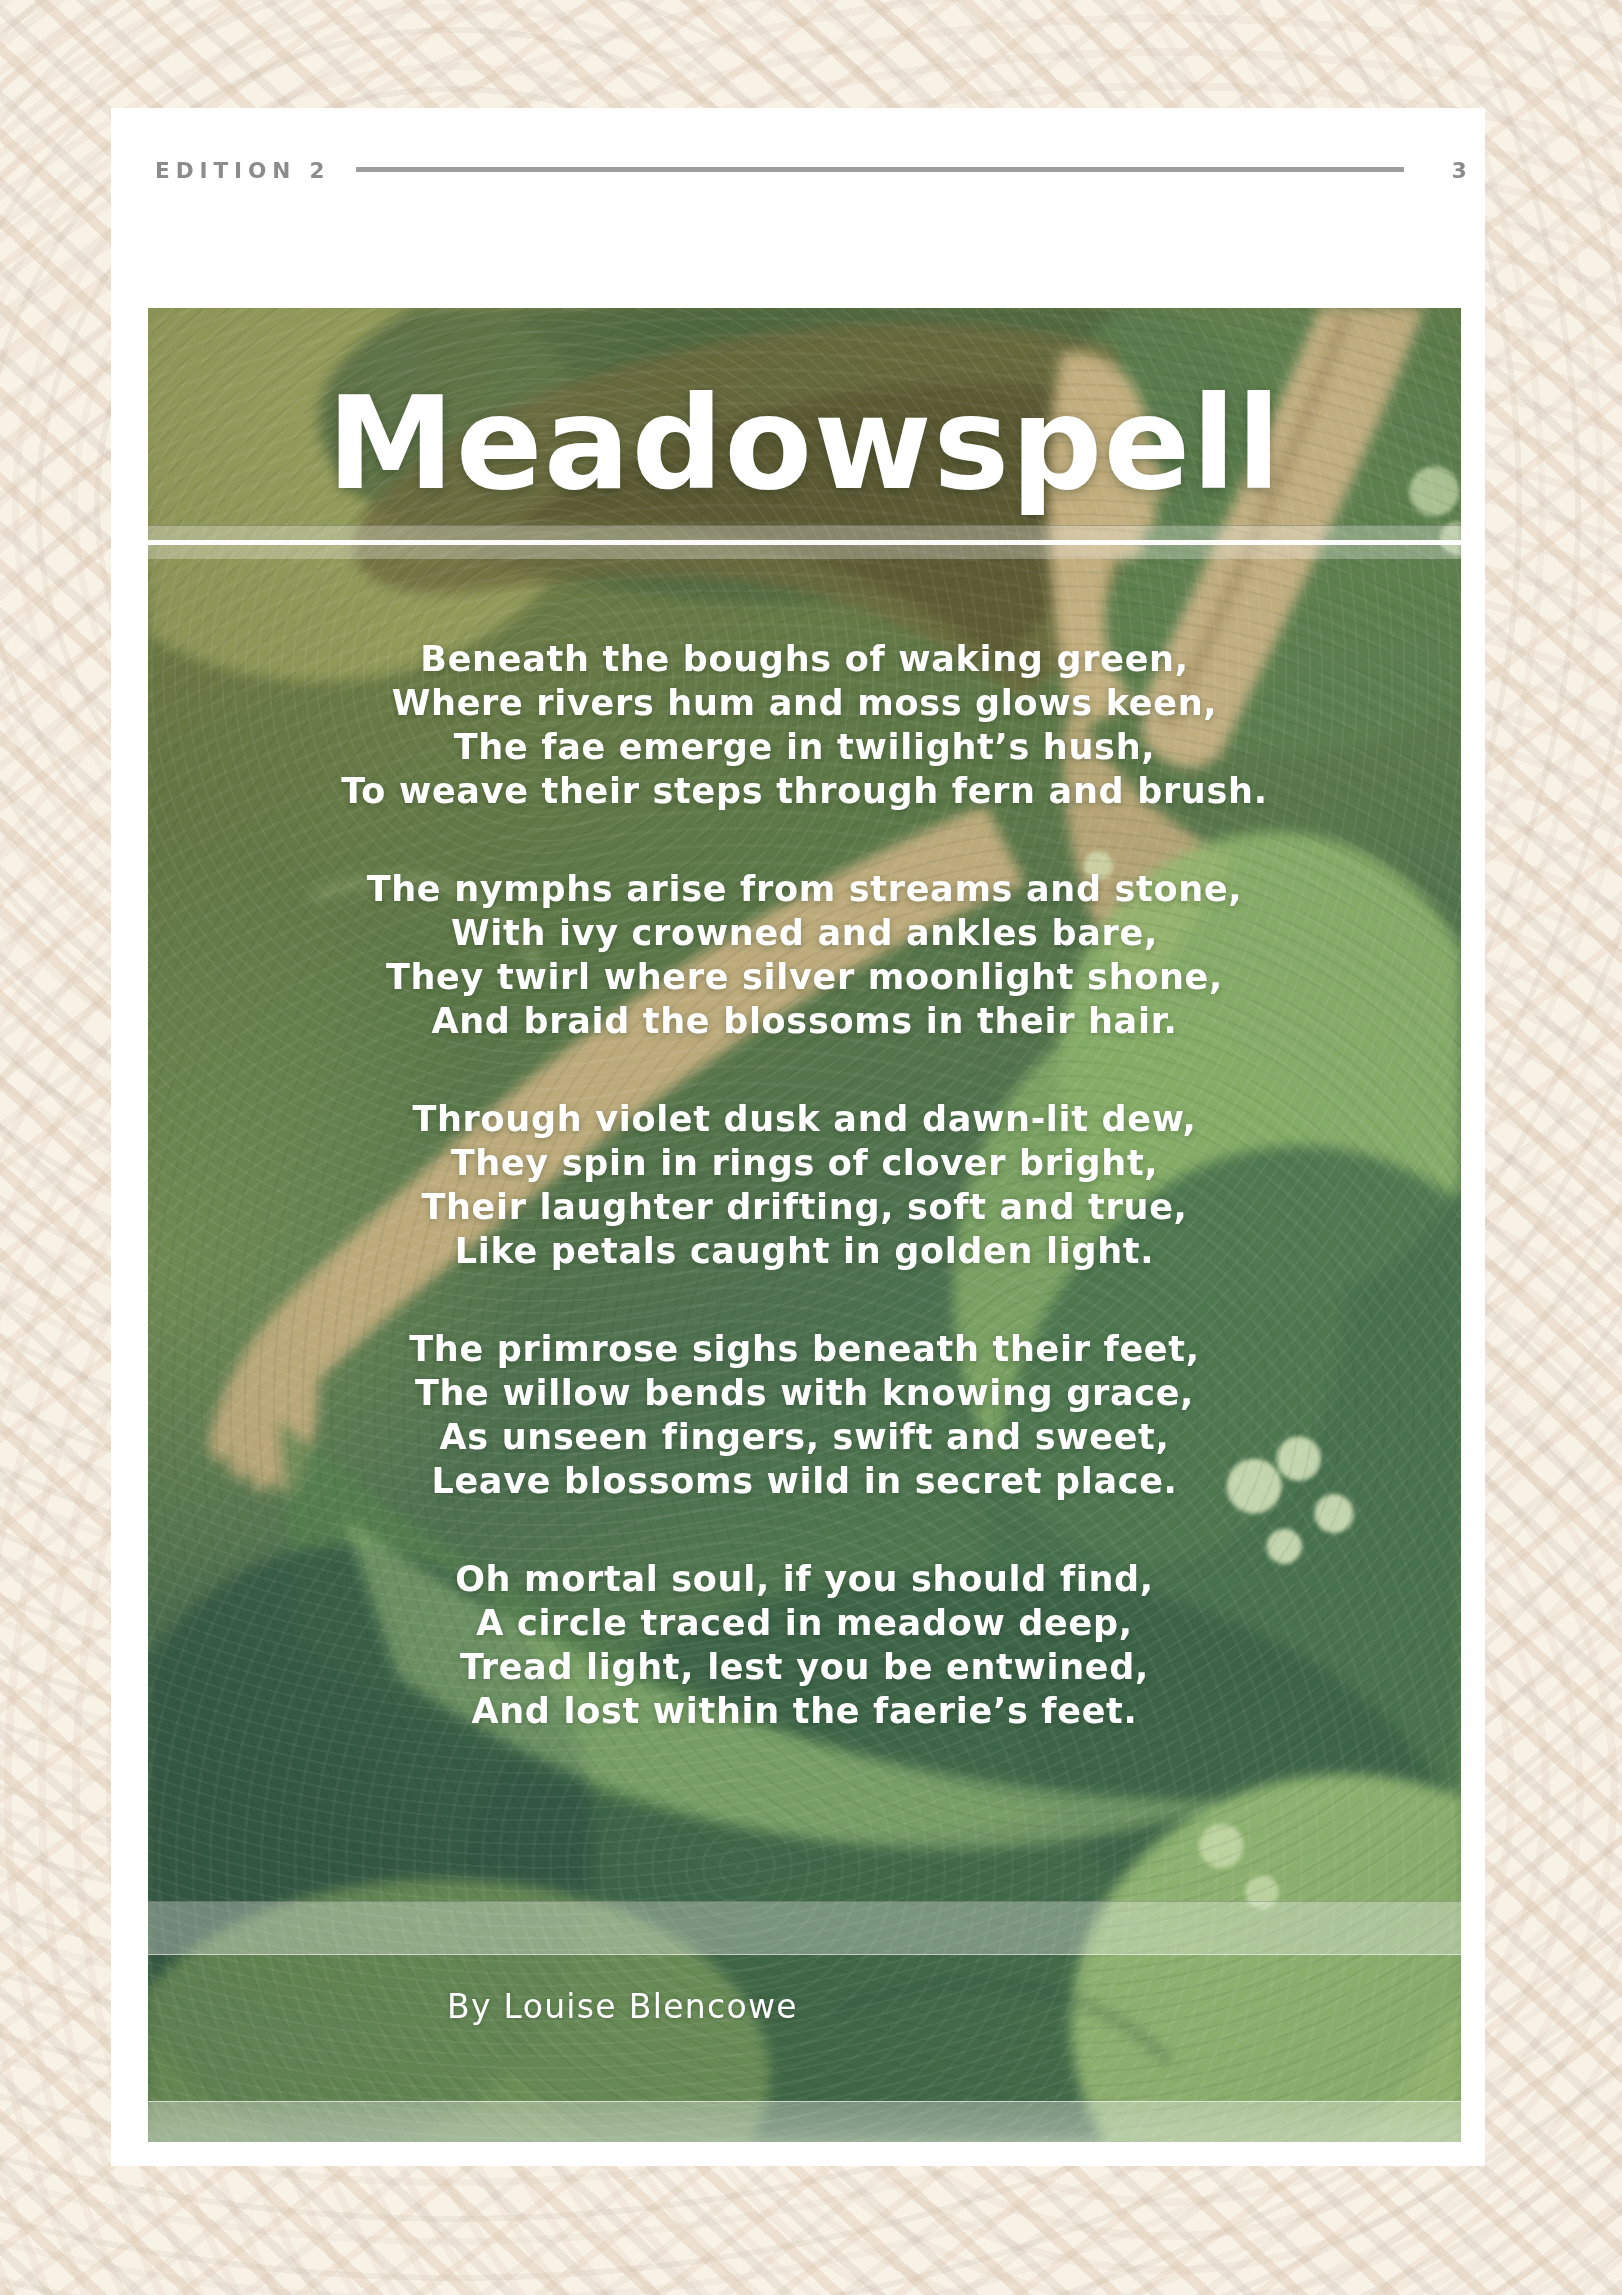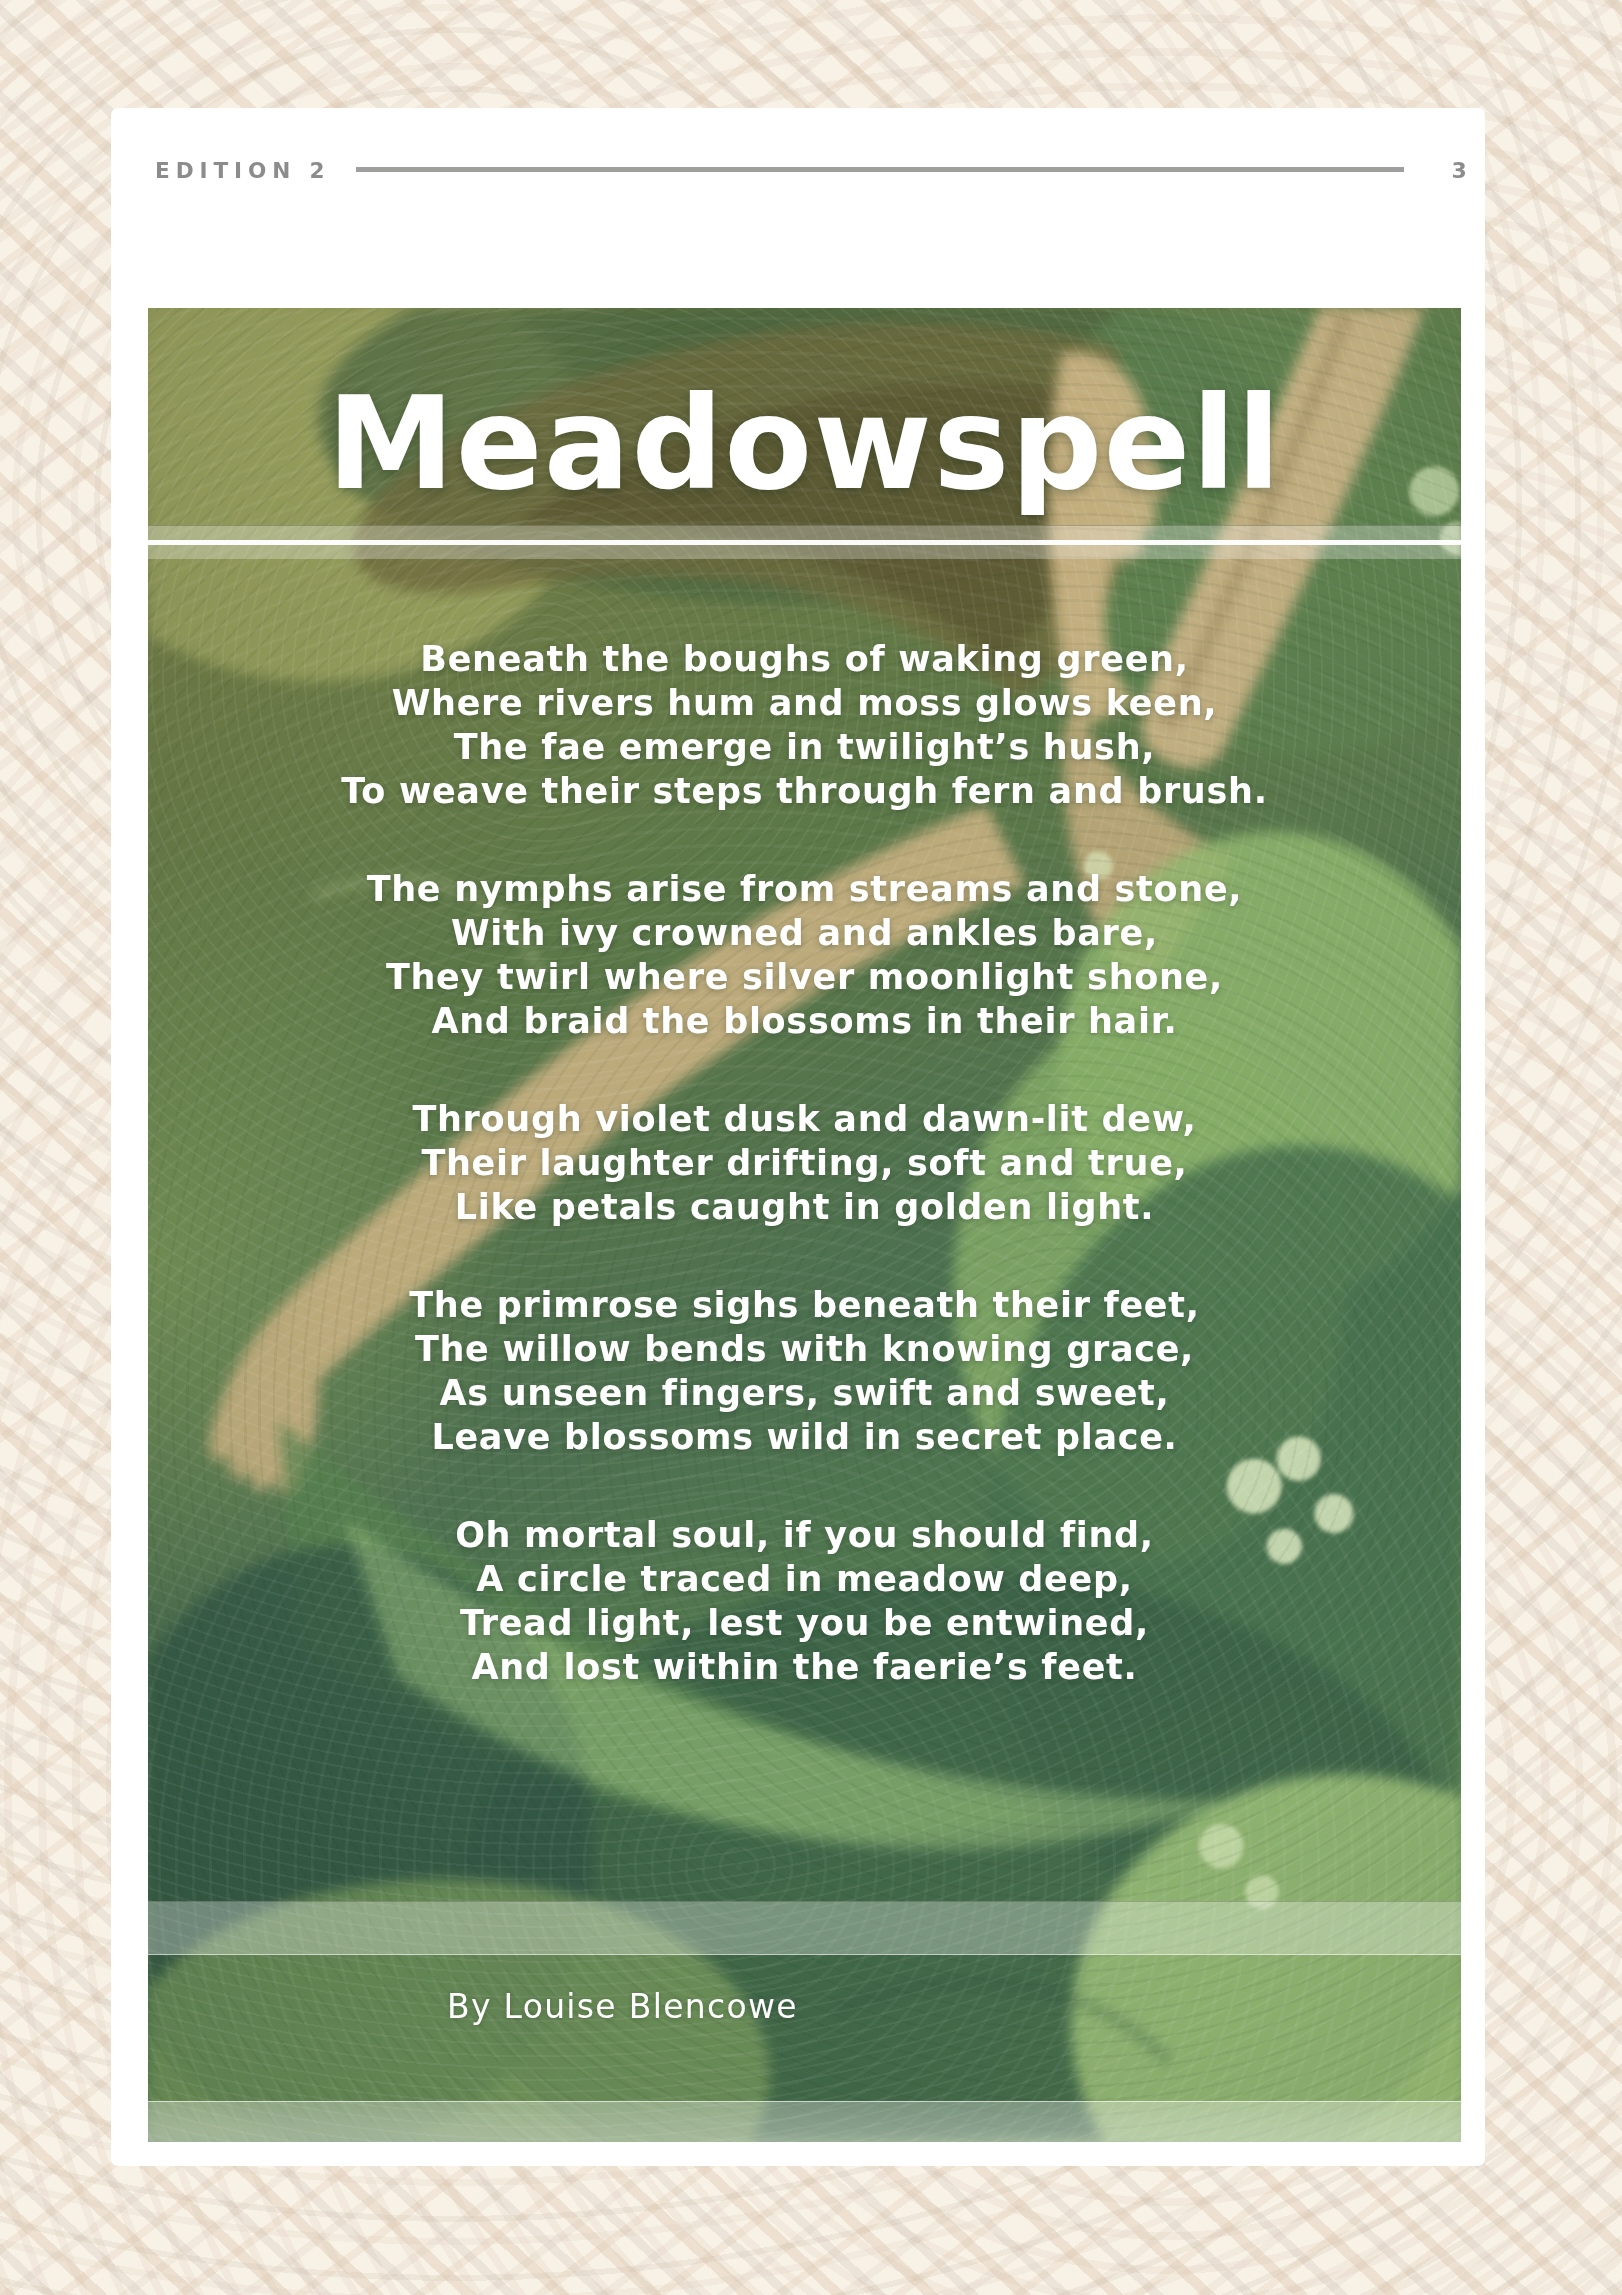--- a/index.html
+++ b/index.html
@@ -10,21 +10,20 @@
     background-image:
       linear-gradient(rgba(255,255,255,0.50),rgba(255,255,255,0.50)),
       repeating-linear-gradient(43deg, rgba(167,117,67,0.30) 0 10.5px, rgba(244,229,206,0.06) 10.5px 29px, rgba(120,90,60,0.20) 29px 38px, rgba(255,255,255,0) 38px 63px),
       repeating-linear-gradient(-37deg, rgba(182,132,82,0.24) 0 7.9px, rgba(255,255,255,0) 7.9px 33px, rgba(140,104,66,0.14) 33px 41px, rgba(255,255,255,0) 41px 72px),
       repeating-radial-gradient(circle at 28% 22%, rgba(122,88,52,0.16) 0 5.9px, rgba(255,255,255,0) 5.9px 22px, rgba(150,110,70,0.12) 22px 29px, rgba(255,255,255,0) 29px 59px),
       repeating-radial-gradient(circle at 72% 78%, rgba(150,106,62,0.14) 0 7.9px, rgba(255,255,255,0) 7.9px 34px);
   }
   .page{
     position:absolute;left:111px;top:108px;width:1374px;height:2058px;
     background:#ffffff;
-    border-radius:7px;
   }
   .hdr-label{
     position:absolute;left:44px;top:50px;
     font-size:21.6px;font-weight:bold;letter-spacing:5.9px;color:#8c8c8c;
   }
   .hdr-rule{
     position:absolute;left:245px;top:59px;width:1048px;height:5.2px;
     background:#9e9e9c;
   }
   .hdr-page-num{
@@ -164,20 +163,21 @@
           <div class="line">To weave their steps through fern and brush.</div>
         </div>
         <div class="stanza">
           <div class="line">The nymphs arise from streams and stone,</div>
           <div class="line">With ivy crowned and ankles bare,</div>
           <div class="line">They twirl where silver moonlight shone,</div>
           <div class="line">And braid the blossoms in their hair.</div>
         </div>
         <div class="stanza">
           <div class="line">Through violet dusk and dawn-lit dew,</div>
+          <div class="line">They spin in rings of clover bright,</div>
           <div class="line">Their laughter drifting, soft and true,</div>
           <div class="line">Like petals caught in golden light.</div>
         </div>
         <div class="stanza">
           <div class="line">The primrose sighs beneath their feet,</div>
           <div class="line">The willow bends with knowing grace,</div>
           <div class="line">As unseen fingers, swift and sweet,</div>
           <div class="line">Leave blossoms wild in secret place.</div>
         </div>
         <div class="stanza">

